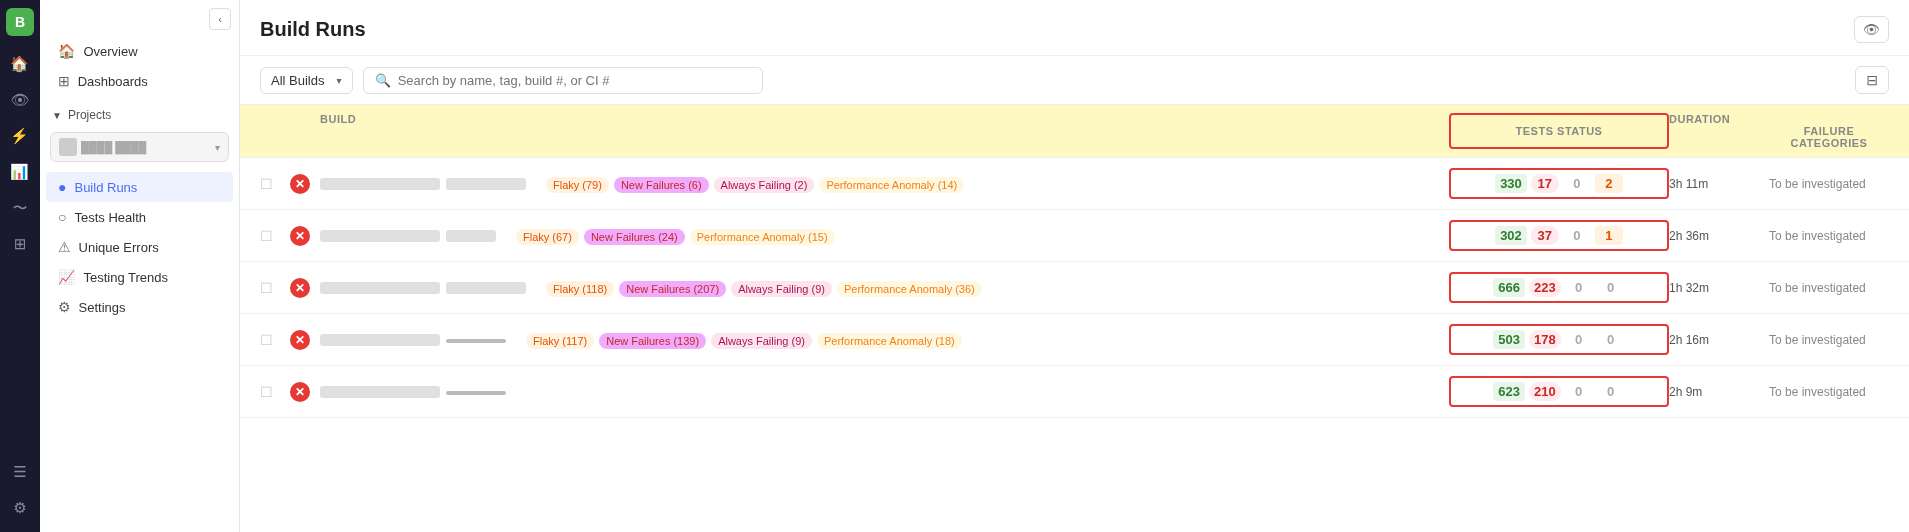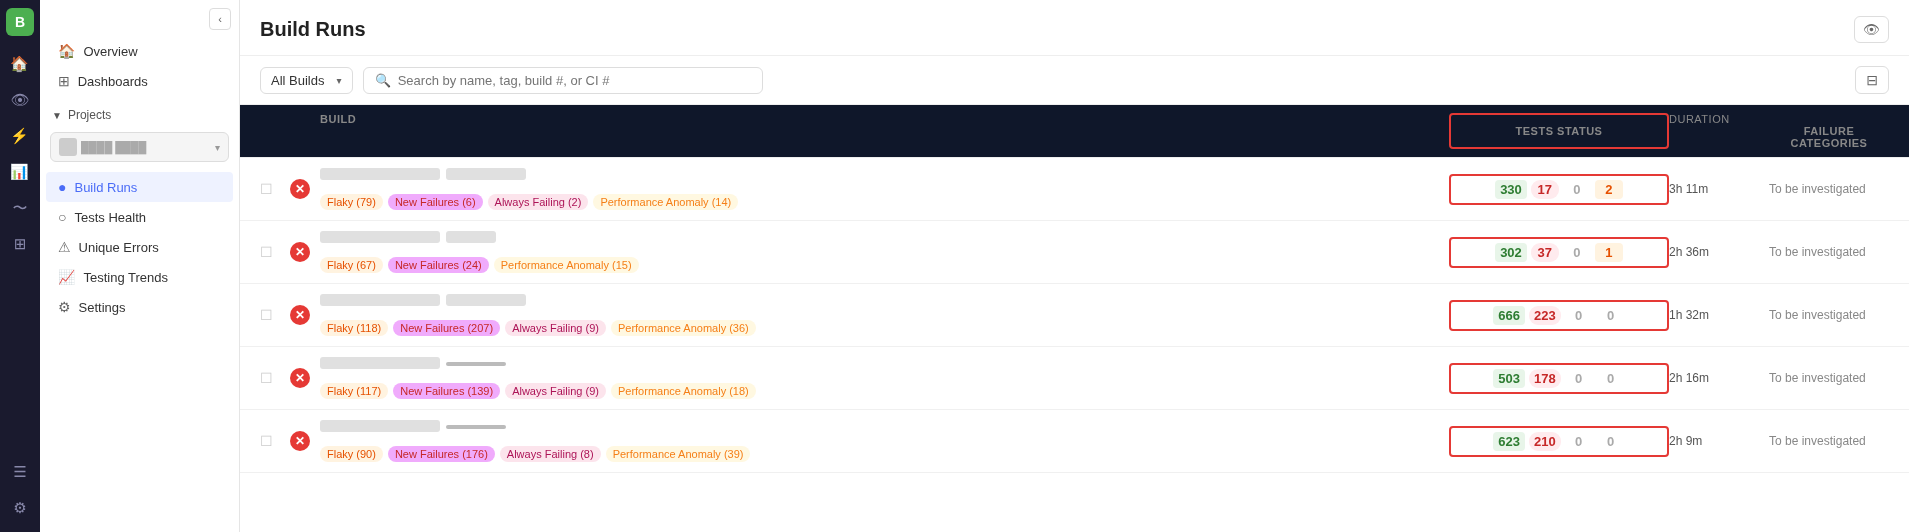--- a/index.html
+++ b/index.html
@@ -134,41 +134,41 @@
     .table-container {
       flex: 1; overflow-y: auto;
     }
     .table-header {
       display: grid;
       grid-template-columns: 30px 30px 1fr 220px 100px 120px;
       padding: 8px 20px;
       border-bottom: 1px solid #eee;
       font-size: 11px; font-weight: 600; color: #888;
       text-transform: uppercase; letter-spacing: 0.5px;
-      background: #0f172a;
+      background: #fef9c3;
       position: sticky; top: 0; z-index: 5;
     }
 
     .table-row {
       display: grid;
       grid-template-columns: 30px 30px 1fr 220px 100px 120px;
       padding: 10px 20px;
       border-bottom: 1px solid #f0f0f0;
       align-items: center;
       background: #fff;
     }
 
     .row-check { color: #ccc; font-size: 14px; }
     .row-fail-icon {
       width: 20px; height: 20px; border-radius: 50%;
       background: #e53935; display: flex; align-items: center; justify-content: center;
       color: white; font-size: 12px; font-weight: bold;
     }
 
-    .build-info { display: flex; flex-direction: column; gap: 12px; padding-right: 10px; }
+    .build-info { display: flex; flex-direction: row; gap: 20px; padding-right: 10px; }
     .build-name-bar {
       display: flex; align-items: center; gap: 6px; flex-wrap: wrap;
     }
     .blurred-bar {
       height: 12px; border-radius: 3px; background: #e0e0e0;
       display: inline-block;
     }
     .blurred-bar.long { width: 120px; }
     .blurred-bar.med { width: 80px; }
     .blurred-bar.short { width: 50px; }
@@ -207,21 +207,21 @@
 
     .duration-cell { font-size: 12px; color: #555; }
     .failure-cell { font-size: 12px; color: #888; }
 
     
     .col-tests-status {
       display: flex; align-items: center; justify-content: center;
       font-size: 11px; font-weight: 600; color: #888;
       text-transform: uppercase;
     }
-    .col-duration { font-size: 11px; font-weight: 400; color: #888; text-transform: uppercase; }
+    .col-duration { font-size: 11px; font-weight: 700; color: #888; text-transform: uppercase; }
     .col-failure { font-size: 11px; font-weight: 600; color: #888; text-transform: uppercase; text-align: center; }
 
     
     .top-right-icon {
       border: 1px solid #ddd; border-radius: 6px;
       padding: 5px 8px; background: #fff; cursor: pointer; color: #666;
     }
   </style>
 </head>
 <body>
@@ -426,26 +426,20 @@
     </div>
 
     <div class="table-row">
       <div class="row-check">☐</div>
       <div class="row-fail-icon">✕</div>
       <div class="build-info">
         <div class="build-name-bar">
           <span class="blurred-bar long"></span>
           <span class="blurred-bar xshort progress" style="height:4px;margin-top:2px;"></span>
         </div>
-        <div class="tags">
-          <span class="tag flaky">Flaky (90)</span>
-          <span class="tag new-fail">New Failures (176)</span>
-          <span class="tag always-fail">Always Failing (8)</span>
-          <span class="tag perf">Performance Anomaly (39)</span>
-        </div>
       </div>
       <div class="tests-status-cell">
         <span class="ts-num green">623</span>
         <span class="ts-num red">210</span>
         <span class="ts-num neutral">0</span>
         <span class="ts-num neutral">0</span>
       </div>
       <div class="duration-cell">2h 9m</div>
       <div class="failure-cell">To be investigated</div>
     </div>

